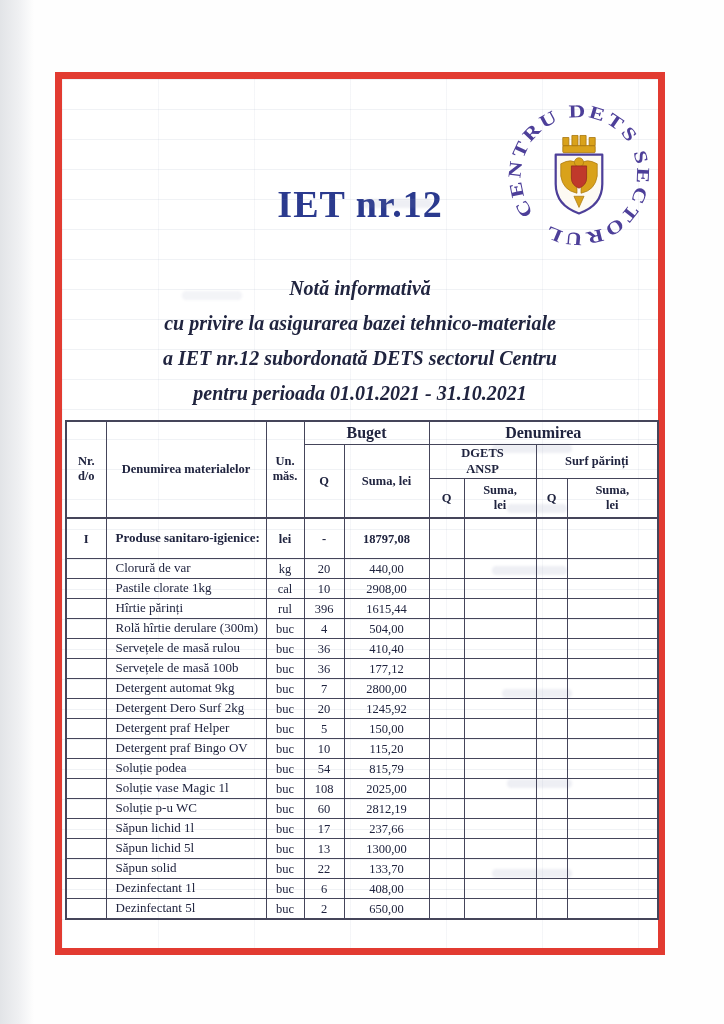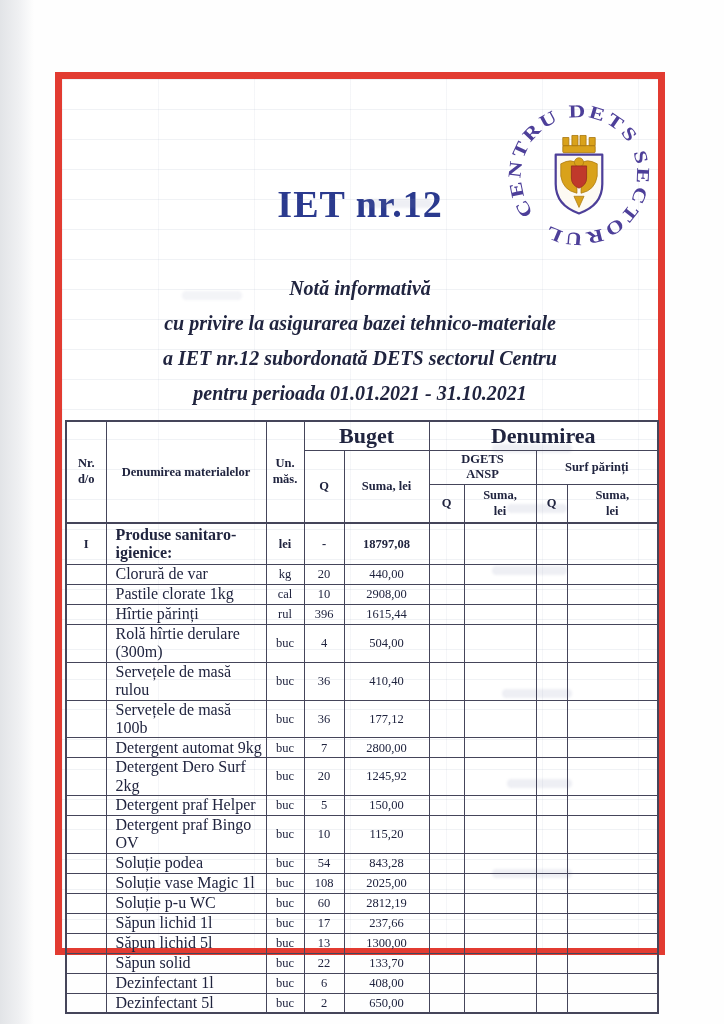--- a/index.html
+++ b/index.html
@@ -50,30 +50,30 @@
   table.materials{
     border-collapse:collapse;table-layout:fixed;width:592px;
     margin:9px 0 0 3px;position:relative;color:var(--ink);
     border:2px solid var(--line);
   }
   .materials th,.materials td{border:1px solid var(--line);}
   .materials th{
     font-weight:700;font-size:12.5px;text-align:center;
     vertical-align:middle;padding:1px 2px;
   }
-  .materials .th-group{font-size:22px;}
+  .materials .th-group{font-size:16px;}
   .materials .multiline{white-space:pre-line;line-height:1.25;}
   .materials thead tr:nth-child(1){height:24px;}
   .materials thead tr:nth-child(2){height:30px;}
   .materials thead tr:nth-child(3){height:39px;}
   .materials tbody td{
     font-size:12.5px;height:20px;padding:0 3px;
     text-align:center;vertical-align:middle;line-height:1.15;
   }
-  .materials tbody td.c-name{text-align:left;padding-left:9px;font-size:16px;}
+  .materials tbody td.c-name{text-align:left;padding-left:9px;font-size:13px;}
   .materials tbody tr:first-child td{border-top:2px solid var(--line);}
   .materials tbody tr.section-row td{font-weight:700;height:41px;}
   .ring-text{font-family:"Liberation Serif", serif;}
 </style>
 </head>
 <body>
 
 <div class="scan-left-edge"></div>
 
 <div class="frame">
@@ -281,21 +281,21 @@
     <td class="c-q2"></td>
     <td class="c-suma2"></td>
     <td class="c-q3"></td>
     <td class="c-suma3"></td>
   </tr>
         <tr>
     <td class="c-nr"></td>
     <td class="c-name">Soluție podea</td>
     <td class="c-unit">buc</td>
     <td class="c-q">54</td>
-    <td class="c-suma">843,28</td>
+    <td class="c-suma">815,79</td>
     <td class="c-q2"></td>
     <td class="c-suma2"></td>
     <td class="c-q3"></td>
     <td class="c-suma3"></td>
   </tr>
         <tr>
     <td class="c-nr"></td>
     <td class="c-name">Soluție vase Magic 1l</td>
     <td class="c-unit">buc</td>
     <td class="c-q">108</td>

